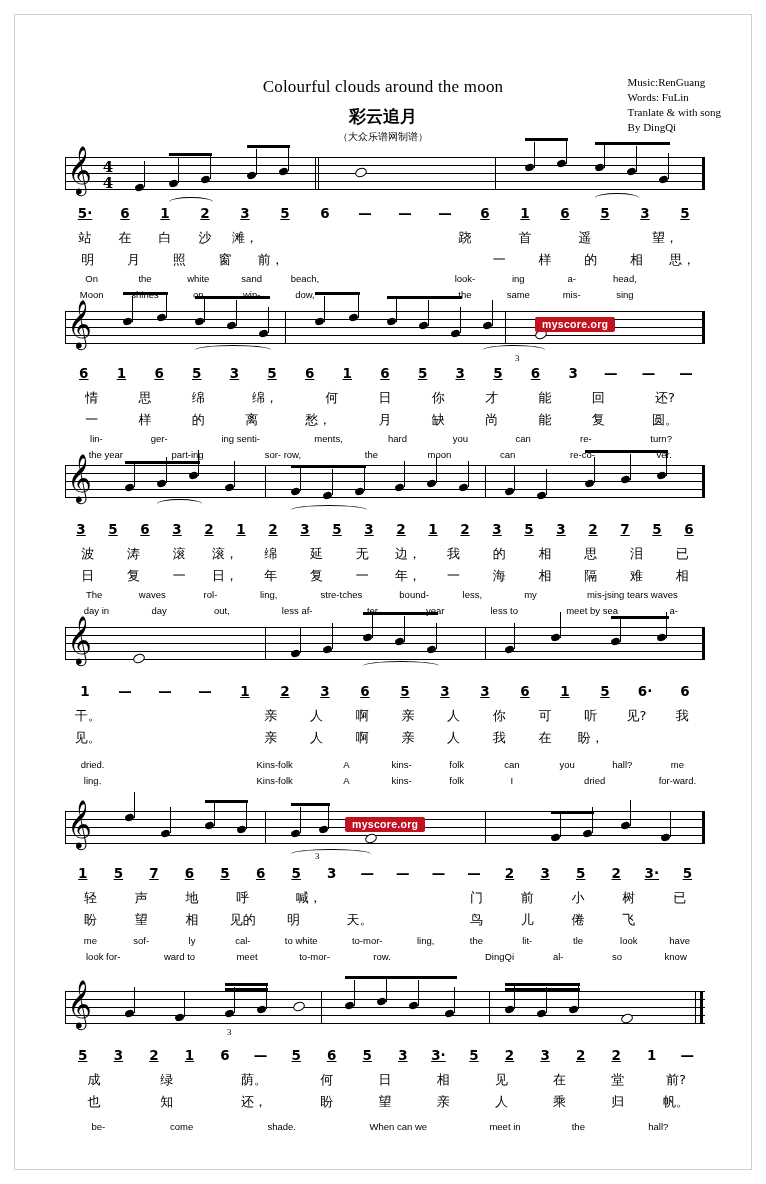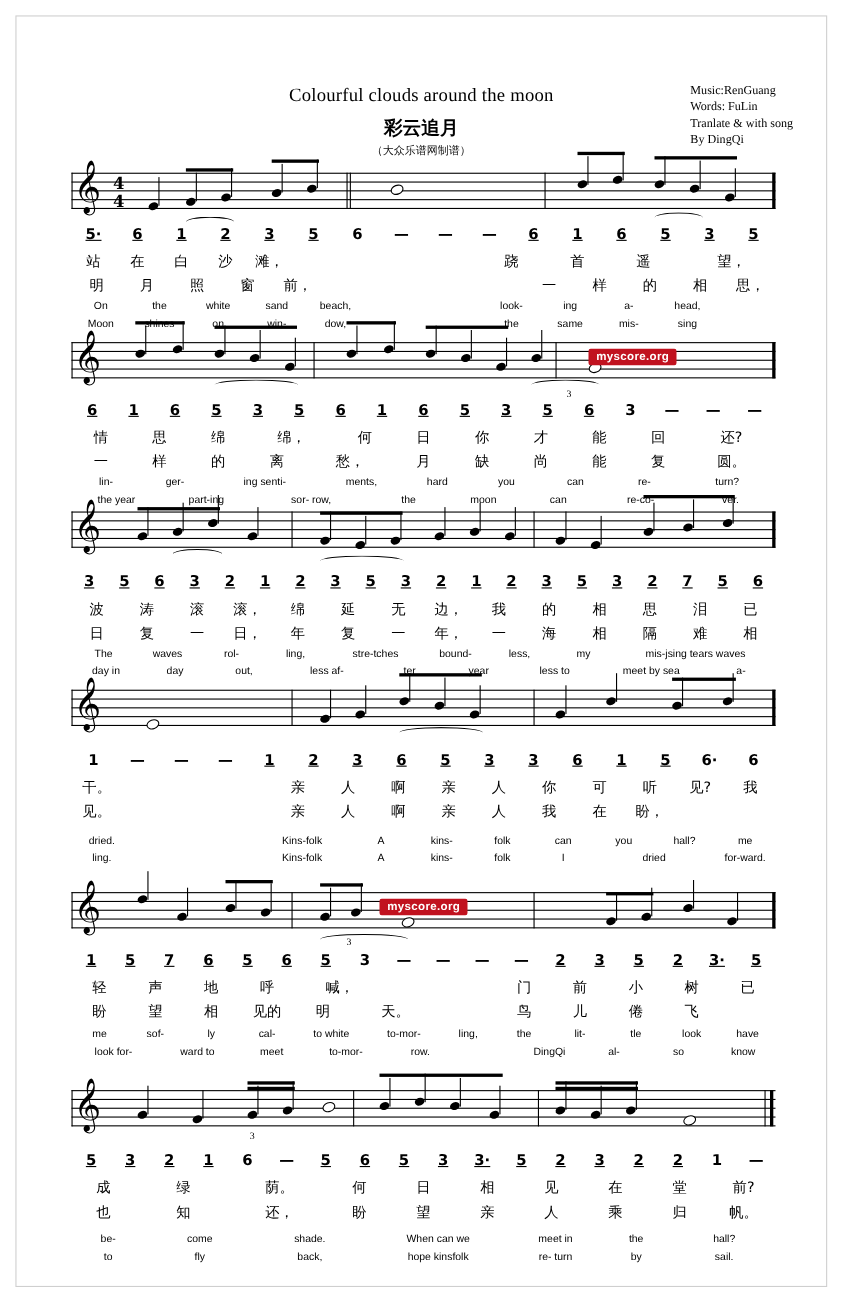--- a/index.html
+++ b/index.html
@@ -760,24 +760,15 @@
     </div>
     <div class="row en" style="top:146px;">
       <span style="flex:1">be-</span>
       <span style="flex:1.5">come</span>
       <span style="flex:1.5">shade.</span>
       <span style="flex:2">When can we</span>
       <span style="flex:1.2">meet in</span>
       <span style="flex:1">the</span>
       <span style="flex:1.4">hall?</span>
     </div>
-    <div class="row en" style="top:162px;">
-      <span style="flex:1">to</span>
-      <span style="flex:1.5">fly</span>
-      <span style="flex:1.5">back,</span>
-      <span style="flex:2">hope kinsfolk</span>
-      <span style="flex:1.2">re- turn</span>
-      <span style="flex:1">by</span>
-      <span style="flex:1.4">sail.</span>
-    </div>
   </div>
 
 </div>
 
 </body></html>

